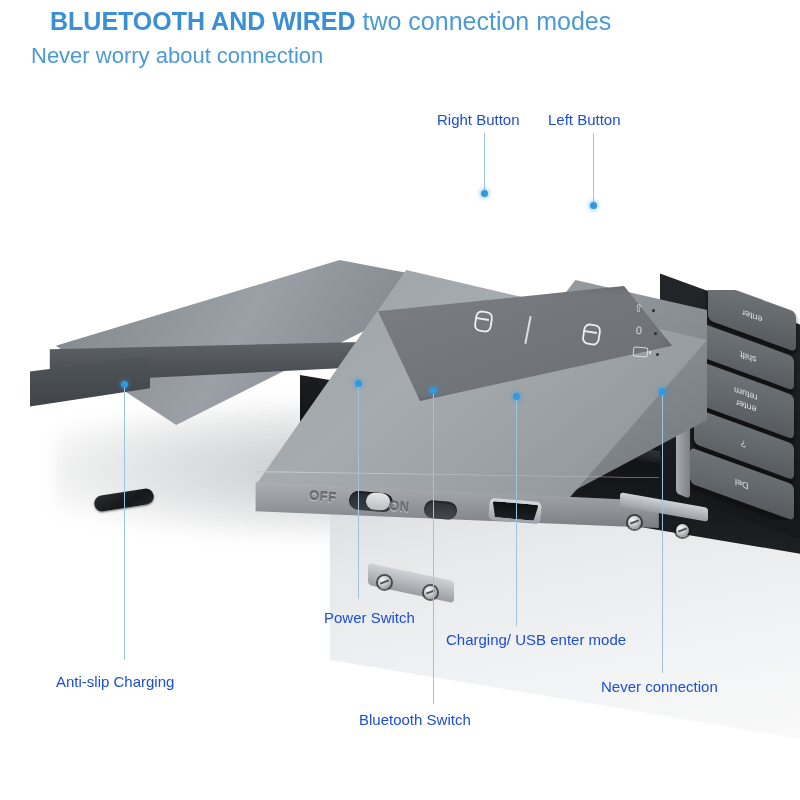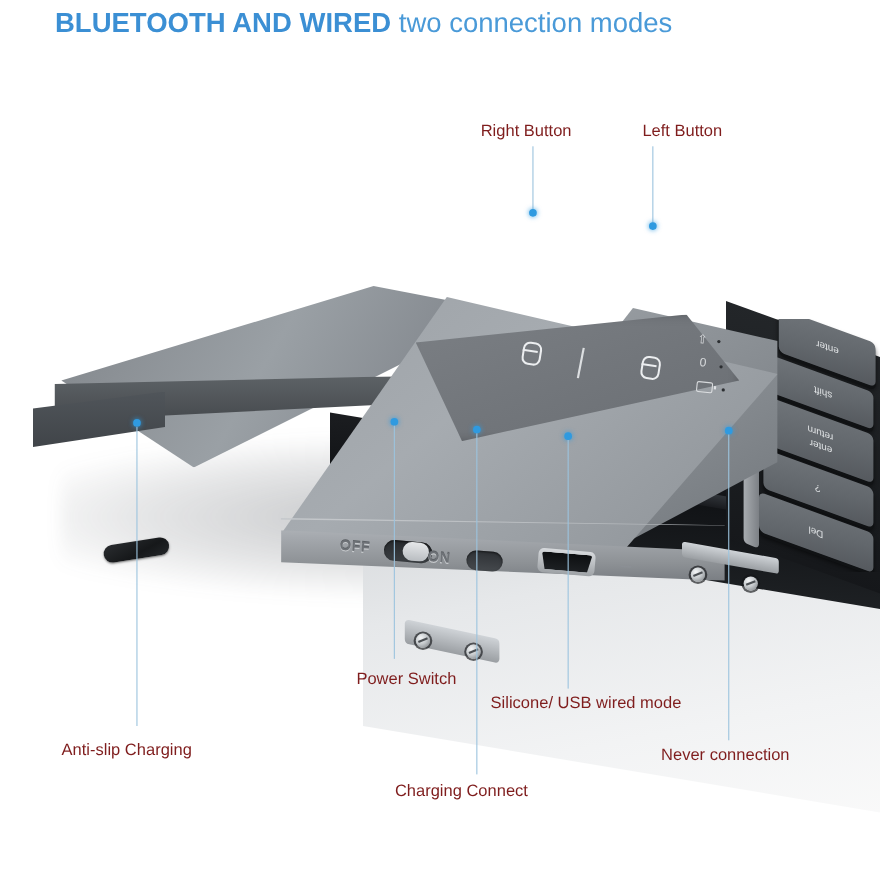--- a/index.html
+++ b/index.html
@@ -10,21 +10,21 @@
     -webkit-font-smoothing:antialiased;
   }
   .stage{position:absolute;inset:0;}
 
   
   .headline{position:absolute;left:31px;top:6px;font-size:25px;line-height:30px;color:#4a9ad8;white-space:nowrap;margin-left:19px;}
   .headline b{font-weight:bold;color:#3b8fd4;}
   .subhead{position:absolute;left:31px;top:42px;font-size:22px;line-height:28px;color:#4a9ad8;white-space:nowrap;}
 
   
-  .callout{position:absolute;font-size:15px;color:#7f1d1d;white-space:nowrap;}
+  .callout{position:absolute;font-size:15px;color:#1d4ed8;white-space:nowrap;}
 
   
   .leader{position:absolute;background:#9cc4de;}
   .leader.v{width:1px;}
   .dot{position:absolute;width:7px;height:7px;border-radius:50%;background:#2f9ae0;
        box-shadow:0 0 4px 1px rgba(47,154,224,.55);}
 
   
   .floorshadow{
     position:absolute;left:55px;top:395px;width:690px;height:150px;
@@ -210,20 +210,21 @@
   }
 </style>
 </head>
 <body>
 
 <div class="stage">
 
   <div class="headline">
     <b>BLUETOOTH AND WIRED</b><span> two connection modes</span>
   </div>
+  <div class="subhead">Never worry about connection</div>
 
   <div class="floorshadow"></div>
   <div class="floorshadow2"></div>
 
   <div class="device">
 
     <div class="slab-bottom-edge"></div>
     <div class="slab-bottom"></div>
 
     <div class="panel-dark"></div>
@@ -290,37 +291,37 @@
 
     <div class="hinge" style="left:620px;top:380px;width:88px;height:14px;transform:skewY(10deg);border-radius:3px;"></div>
     <div class="screw" style="left:628px;top:396px;"></div>
     <div class="screw" style="left:676px;top:404px;"></div>
   </div>
 
   <div class="callout" style="left:437px;top:111px;">Right Button</div>
   <div class="leader v" style="left:484px;top:133px;height:62px;"></div>
   <div class="dot" style="left:481px;top:190px;"></div>
 
-  <div class="callout" style="left:584px;top:111px;">Left Button</div>
+  <div class="callout" style="left:548px;top:111px;">Left Button</div>
   <div class="leader v" style="left:593px;top:133px;height:72px;"></div>
   <div class="dot" style="left:590px;top:202px;"></div>
 
   <div class="dot" style="left:121px;top:381px;"></div>
   <div class="leader v" style="left:124px;top:388px;height:272px;"></div>
   <div class="callout" style="left:56px;top:673px;">Anti-slip Charging</div>
 
   <div class="dot" style="left:355px;top:380px;"></div>
   <div class="leader v" style="left:358px;top:387px;height:212px;"></div>
   <div class="callout" style="left:324px;top:609px;">Power Switch</div>
 
   <div class="dot" style="left:430px;top:387px;"></div>
   <div class="leader v" style="left:433px;top:394px;height:310px;"></div>
-  <div class="callout" style="left:359px;top:711px;">Charging Connect</div>
+  <div class="callout" style="left:359px;top:711px;">Bluetooth Switch</div>
 
   <div class="dot" style="left:513px;top:393px;"></div>
   <div class="leader v" style="left:516px;top:400px;height:226px;"></div>
-  <div class="callout" style="left:446px;top:631px;">Silicone/ USB wired mode</div>
+  <div class="callout" style="left:446px;top:631px;">Charging/ USB enter mode</div>
 
   <div class="dot" style="left:659px;top:388px;"></div>
   <div class="leader v" style="left:662px;top:395px;height:278px;"></div>
   <div class="callout" style="left:601px;top:678px;">Never connection</div>
 
 </div>
 
 </body></html>

